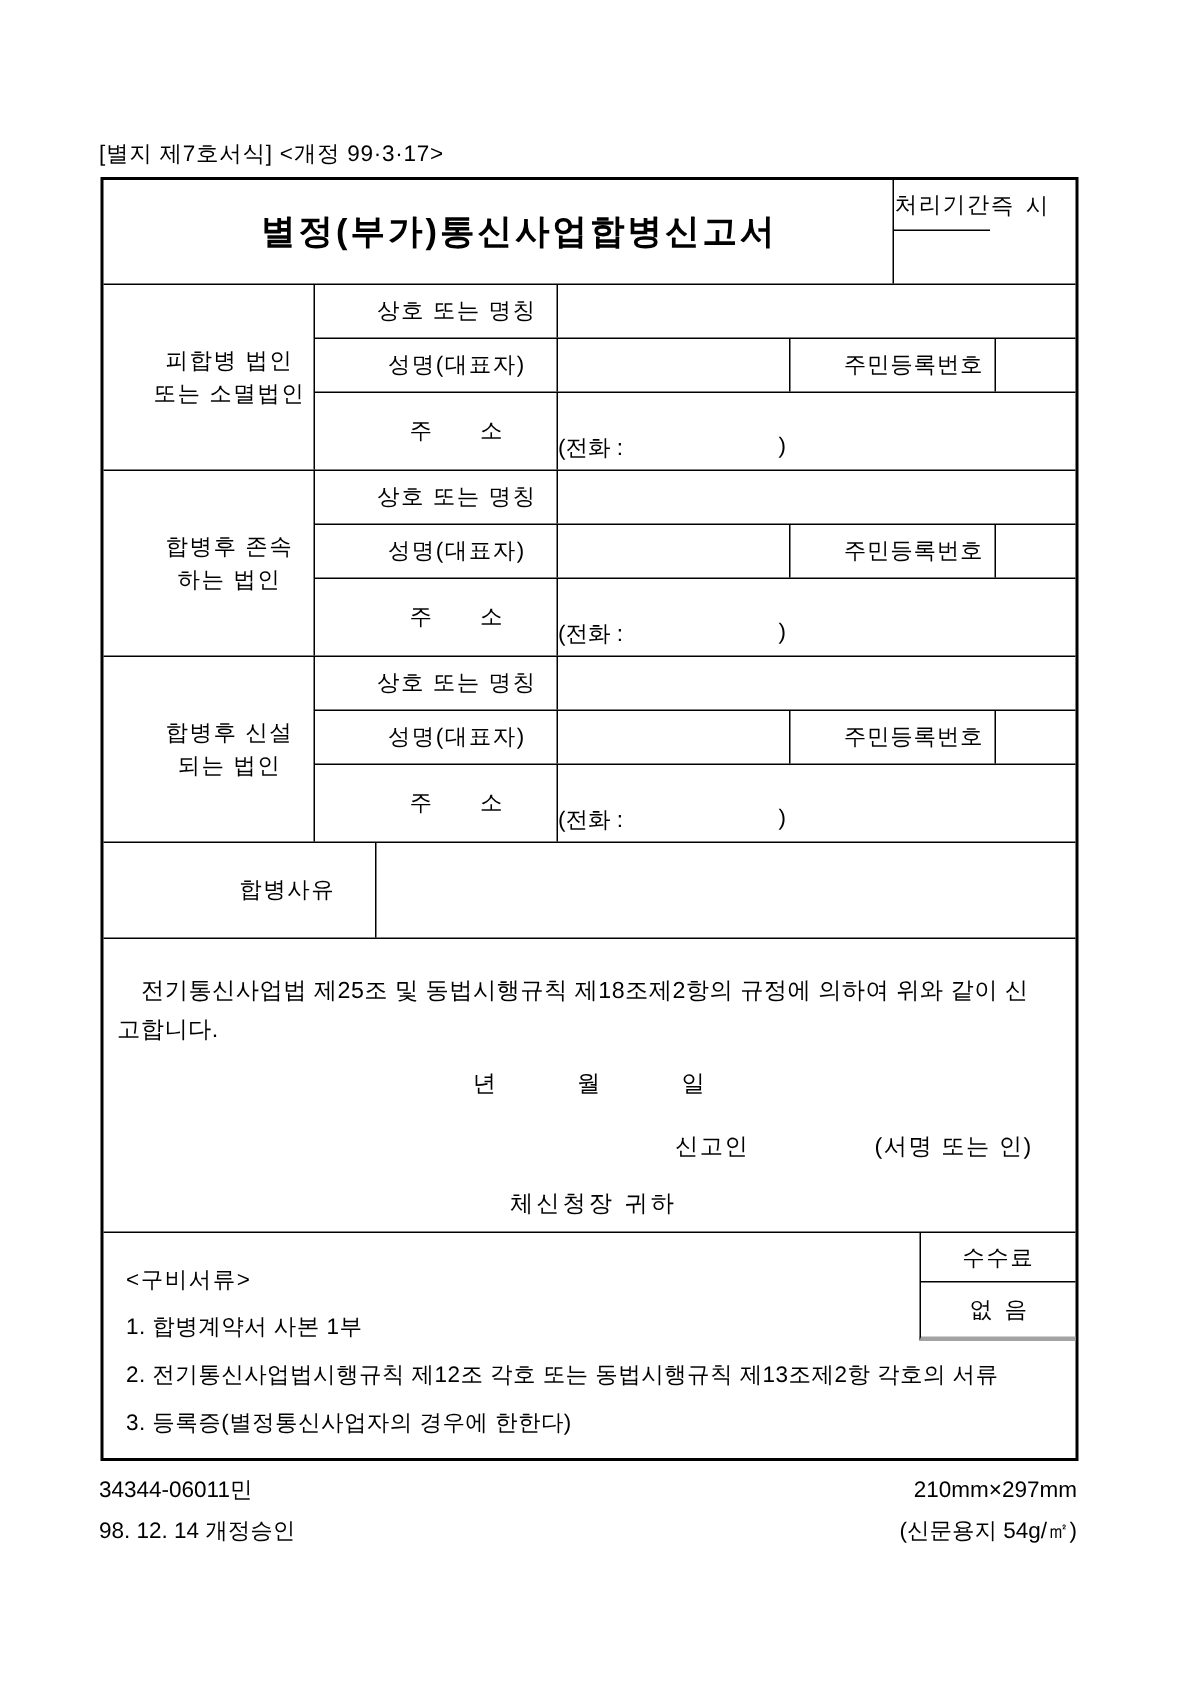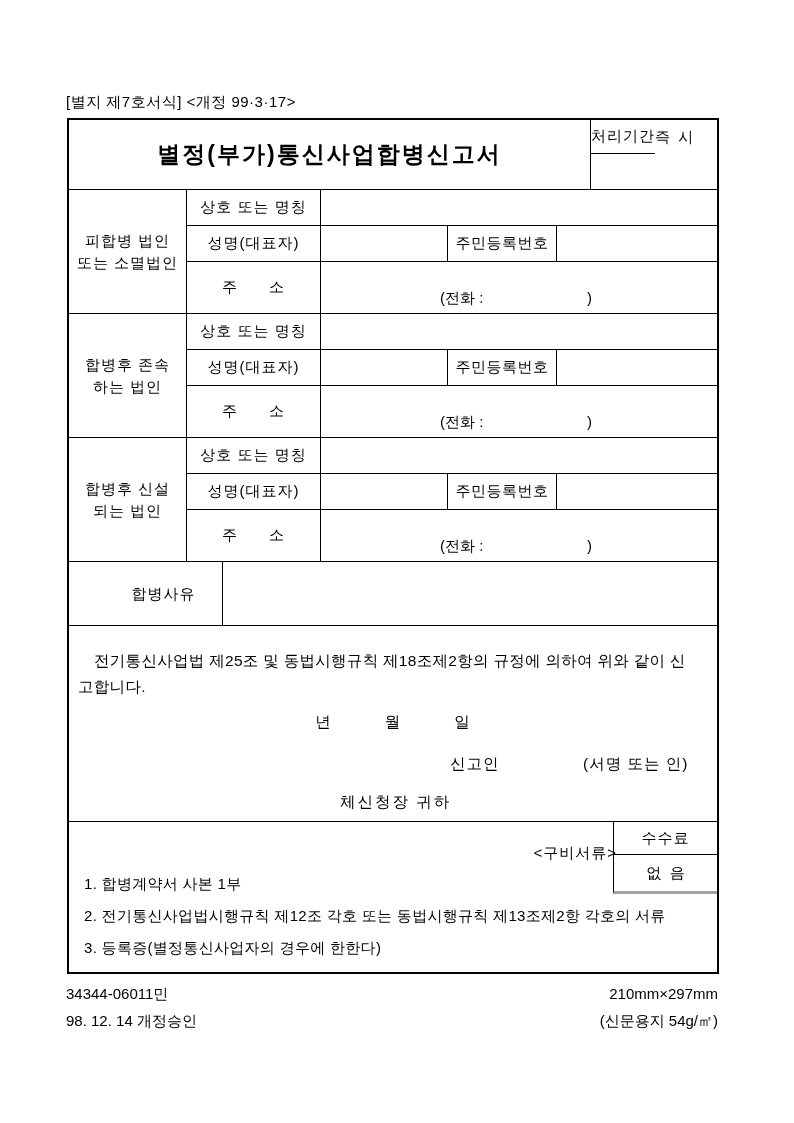--- a/index.html
+++ b/index.html
@@ -7,21 +7,21 @@
   body {
     background:#ffffff; color:#000000; position:relative;
     font-family:"Liberation Sans","DejaVu Sans",sans-serif;
     font-size:15px;
   }
   .pre { white-space:pre; }
   .top-label { position:absolute; left:66px; top:93px; font-size:15px; letter-spacing:0.5px; }
 
   .form-box { position:absolute; left:67px; top:118px; width:652px; border:2px solid #000; background:#fff; }
   .flex { display:flex; }
-  .br { border-right:1px solid #000; }
+  .br { border-right:1px solid #000;margin-left:28px; }
   .bb { border-bottom:1px solid #000; }
   .center { display:flex; align-items:center; justify-content:center; }
 
   
   .row-title { height:70px; }
   .cell-title { width:522px; font-size:23px; font-weight:bold; letter-spacing:2px; }
   .proc-col { width:126px; display:flex; flex-direction:row; }
   .proc-label { height:34px; letter-spacing:1px; }
   .proc-value { height:35px; }
 
@@ -30,39 +30,39 @@
   .sec-head { width:118px; flex-direction:column; line-height:22px; text-align:center; letter-spacing:1px; }
   .sec-body { width:530px; display:flex; flex-direction:column; }
   .frow1 { height:36px; }
   .frow2 { height:36px; }
   .frow3 { height:51px; }
   .lbl { width:134px; letter-spacing:1px; }
   .val-name { flex:1; }
   .val-rep { width:127px; }
   .lbl-rrn { width:109px; letter-spacing:0.5px; }
   .val-rrn { flex:1; }
-  .val-addr { flex:1; display:flex; align-items:flex-end; justify-content:center; }
+  .val-addr { flex:1; display:flex; align-items:flex-end; justify-content:flex-start; }
   .phone { display:flex; justify-content:space-between; width:152px; margin:0 6px 5px 0; }
 
   
   .row-reason { height:64px;padding-left:36px; }
   .reason-val { flex:1; }
 
   
   .decl { height:196px; position:relative; font-size:15.5px; }
   .decl-body { position:absolute; top:22px; left:9px; right:20px; line-height:26px; text-indent:16px; letter-spacing:0.3px; }
   .decl-date { position:absolute; top:86px; left:0; right:0; text-align:center; letter-spacing:1px; }
   .decl-applicant { position:absolute; top:128px; left:381px; letter-spacing:1px; }
   .decl-sign { position:absolute; top:128px; left:514px; letter-spacing:1px; }
   .decl-recipient { position:absolute; top:166px; left:271px; letter-spacing:2px; }
 
   
   .attach { height:150px; position:relative; }
   .attach-content { position:absolute; left:15px; top:22px; right:100px; }
-  .attach-heading { margin-bottom:12px; letter-spacing:1px;text-align:right; }
+  .attach-heading { margin-bottom:12px; letter-spacing:1px; }
   .attach-item { margin-bottom:13px; letter-spacing:0.3px; white-space:nowrap; }
   .fee-box { position:absolute; top:0; right:0; width:104px; border-left:1px solid #000; border-bottom:3px solid #a3a3a3; }
   .fee-label { height:33px; letter-spacing:1px; }
   .fee-value { height:36px; }
 
   
   .footer { position:absolute; left:66px; top:980px; width:652px; display:flex; justify-content:space-between; font-size:15px; }
   .footer-left div, .footer-right div { line-height:27px; }
   .footer-right { text-align:right; }
 </style>

